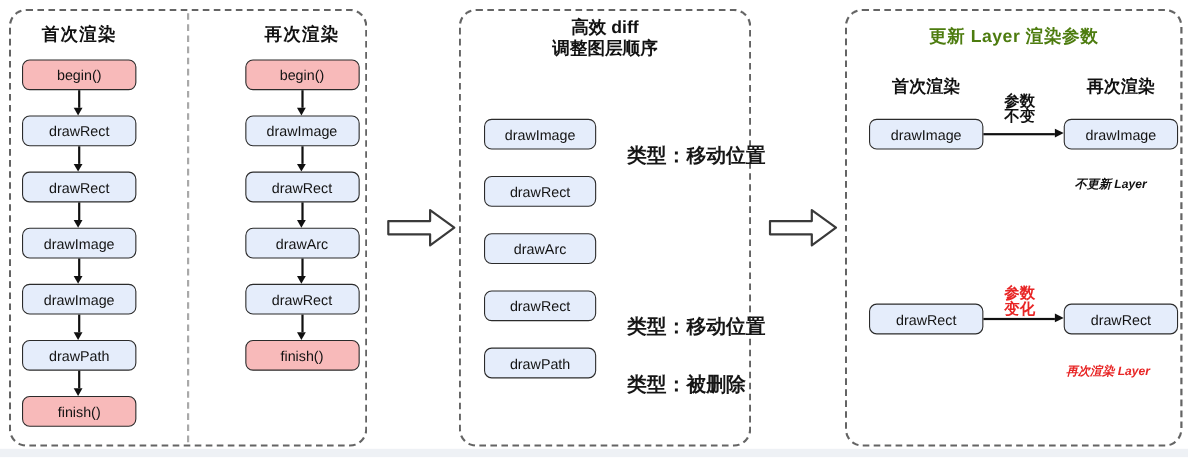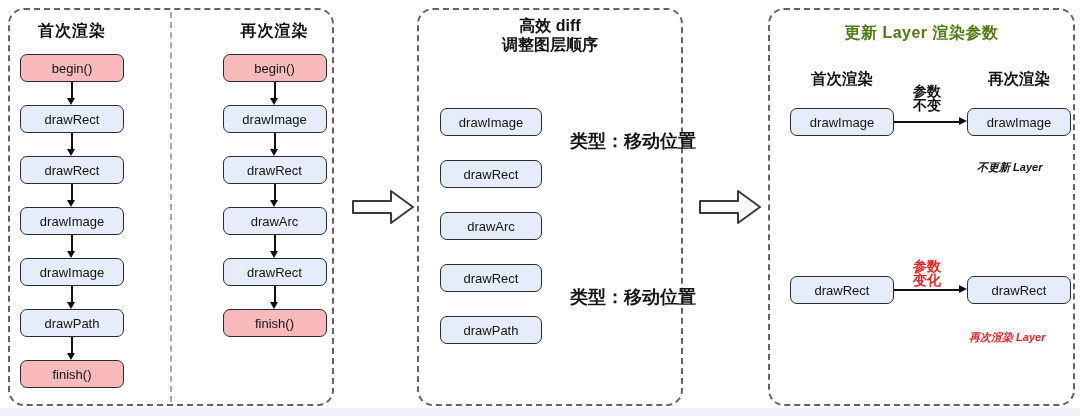--- a/index.html
+++ b/index.html
@@ -145,20 +145,21 @@
     </div>
     <div class="diff-row" style="top:202px">
       <div class="fbox">drawArc</div>
     </div>
     <div class="diff-row" style="top:254px">
       <div class="fbox">drawRect</div>
       <div class="diff-type">类型：移动位置</div>
     </div>
     <div class="diff-row" style="top:306px">
       <div class="fbox">drawPath</div>
+      <div class="diff-type">类型：被删除</div>
     </div>
   </div>
 
   <svg class="big-arrow big-arrow-2" viewBox="0 0 64 36">
     <polygon points="2,12 40,12 40,2 62,18 40,34 40,24 2,24" fill="#ffffff" stroke="#3a3a3a" stroke-width="2" stroke-linejoin="round"></polygon>
   </svg>
 
   <div class="panel panel-layer">
     <div class="layer-title">更新 Layer 渲染参数</div>
 

